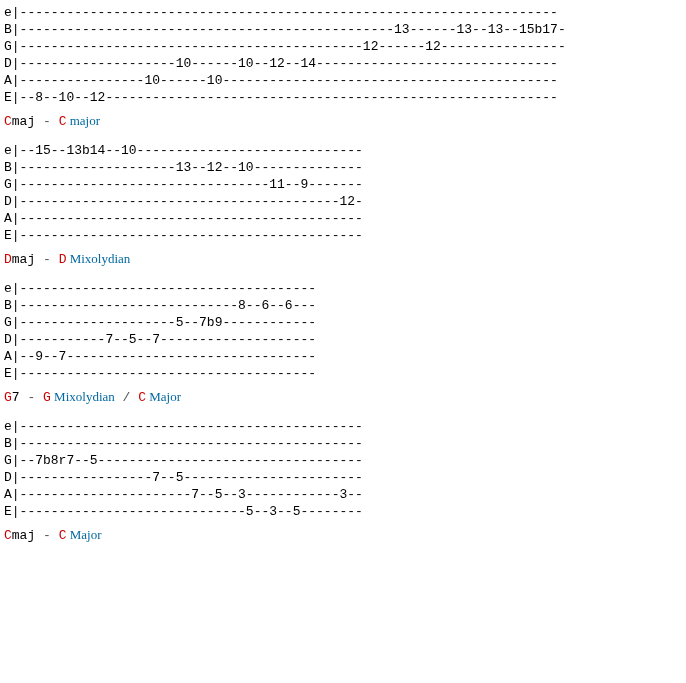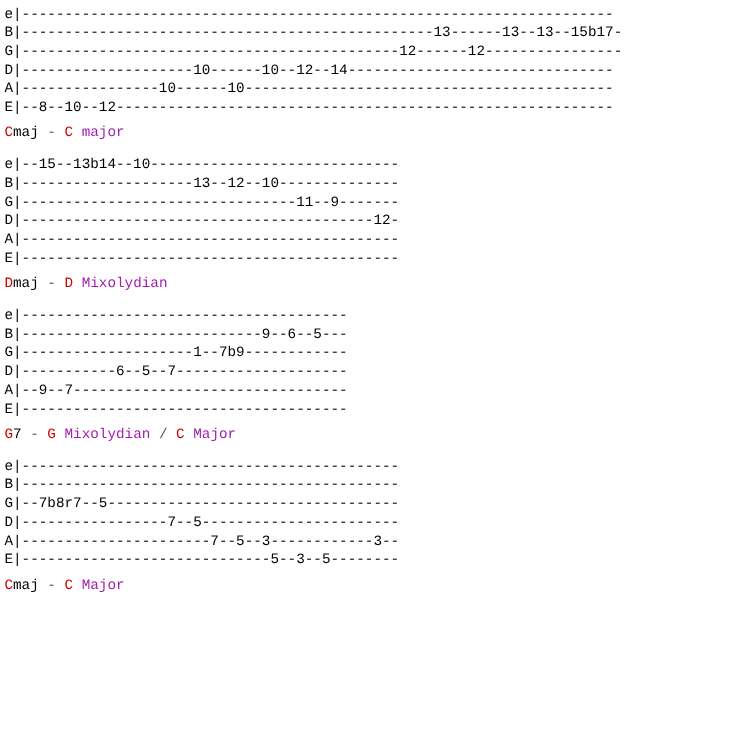--- a/index.html
+++ b/index.html
@@ -8,21 +8,21 @@
     line-height: 17px;
     background: #fff;
     color: #000;
     margin: 0;
     padding: 4px;
   }
   .tab-block { white-space: pre; margin-bottom: 6px; }
   .chord-line { margin: 6px 0 12px 0; }
   .chord-root { color: #cc0000; }
   .op { color: #555; }
-  .scale { color: #a21caf; }
+  .scale { color: #0369a1; font-family: Liberation Serif, serif; }
 </style>
 </head>
 <body>
 
 <div class="tab-block"><span>e|---------------------------------------------------------------------</span>
 <span>B|------------------------------------------------13------13--13--15b17-</span>
 <span>G|--------------------------------------------12------12----------------</span>
 <span>D|--------------------10------10--12--14-------------------------------</span>
 <span>A|----------------10------10-------------------------------------------</span>
 <span>E|--8--10--12----------------------------------------------------------</span></div>
@@ -32,23 +32,23 @@
 <div class="tab-block"><span>e|--15--13b14--10-----------------------------</span>
 <span>B|--------------------13--12--10--------------</span>
 <span>G|--------------------------------11--9-------</span>
 <span>D|-----------------------------------------12-</span>
 <span>A|--------------------------------------------</span>
 <span>E|--------------------------------------------</span></div>
 
 <div class="chord-line"><span class="chord-root">D</span><span>maj</span><span class="op"> - </span><span class="chord-root">D</span><span class="scale"> Mixolydian</span></div>
 
 <div class="tab-block"><span>e|--------------------------------------</span>
-<span>B|----------------------------9--6--5---</span>
-<span>G|--------------------1--7b9------------</span>
-<span>D|-----------6--5--7--------------------</span>
+<span>B|----------------------------8--6--6---</span>
+<span>G|--------------------5--7b9------------</span>
+<span>D|-----------7--5--7--------------------</span>
 <span>A|--9--7--------------------------------</span>
 <span>E|--------------------------------------</span></div>
 
 <div class="chord-line"><span class="chord-root">G</span><span>7</span><span class="op"> - </span><span class="chord-root">G</span><span class="scale"> Mixolydian</span><span class="op"> / </span><span class="chord-root">C</span><span class="scale"> Major</span></div>
 
 <div class="tab-block"><span>e|--------------------------------------------</span>
 <span>B|--------------------------------------------</span>
 <span>G|--7b8r7--5----------------------------------</span>
 <span>D|-----------------7--5-----------------------</span>
 <span>A|----------------------7--5--3------------3--</span>

